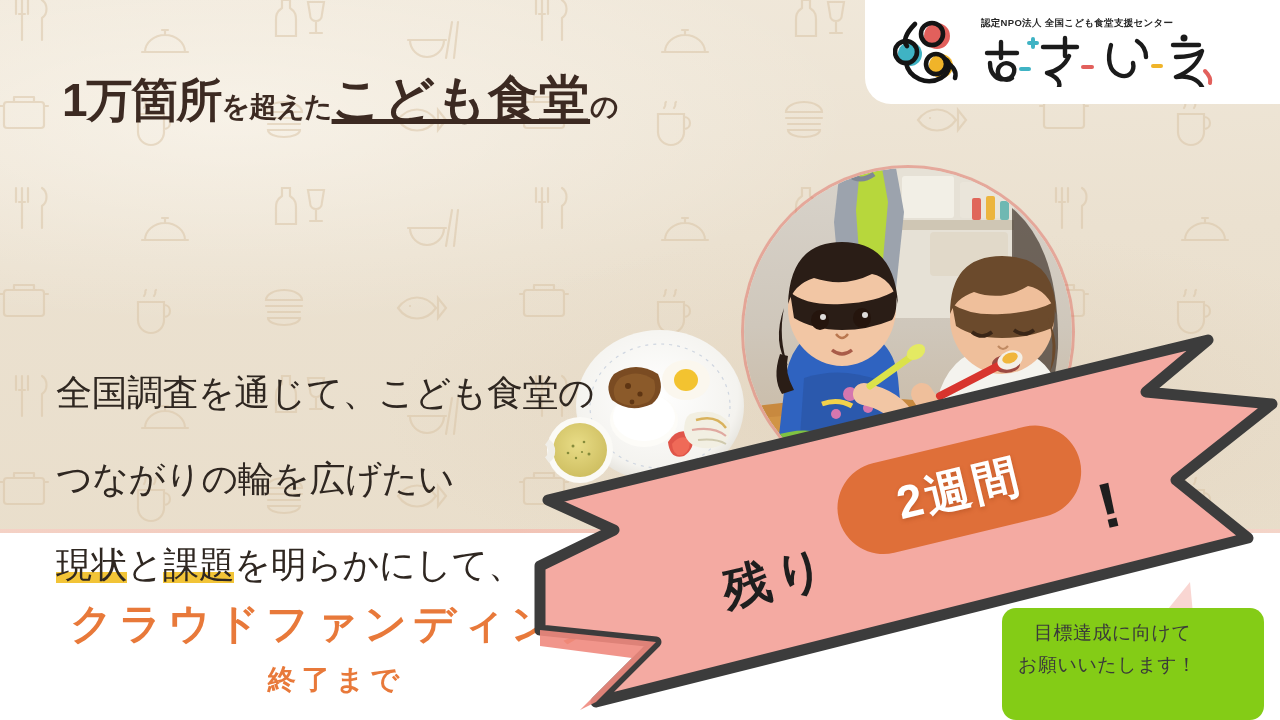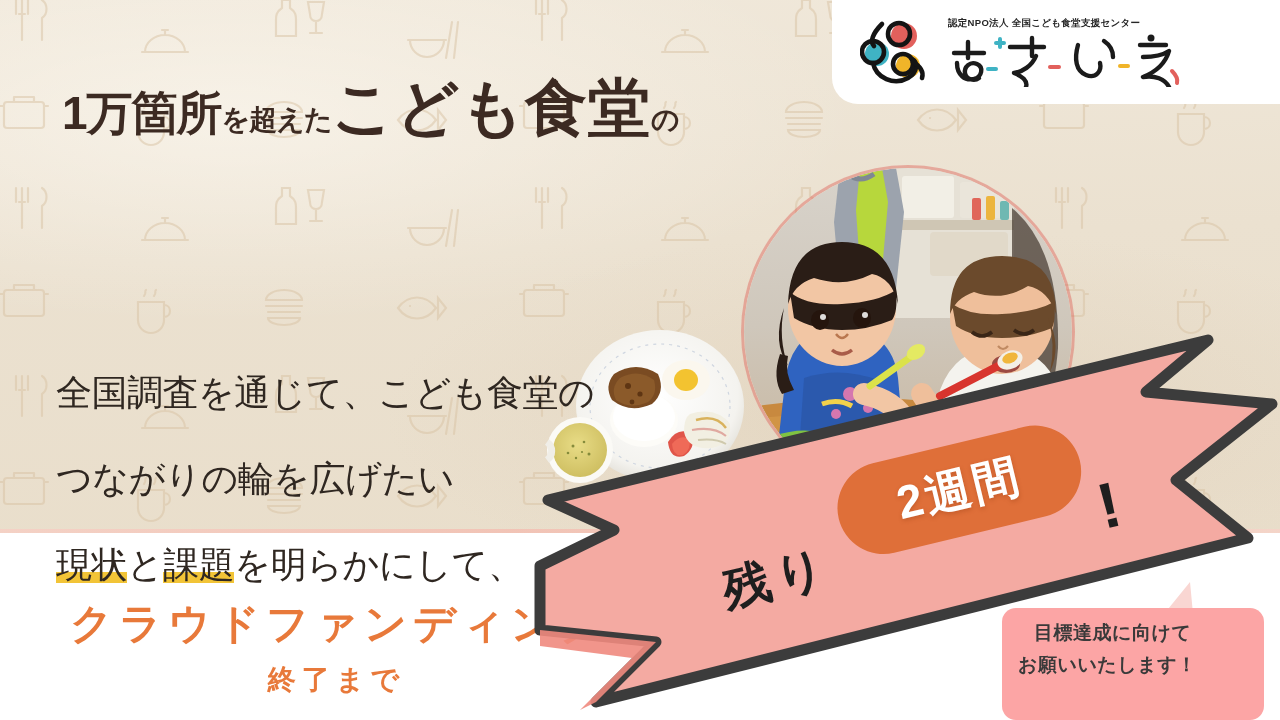--- a/index.html
+++ b/index.html
@@ -42,21 +42,21 @@
   }
 
   
   .pattern { position: absolute; inset: 0; opacity: .5; }
   .pattern svg { width: 100%; height: 100%; display: block; }
 
   
   .logo-card {
     position: absolute;
     right: 0; top: 0;
-    width: 448px; height: 104px;
+    width: 415px; height: 104px;
     background: #ffffff;
     border-bottom-left-radius: 26px;
     display: flex;
     align-items: center;
     padding-left: 28px;
     z-index: 40;
   }
   .logo-mark { width: 74px; height: 72px; flex: 0 0 auto; }
   .logo-text-wrap { margin-left: 10px; display: flex; flex-direction: column; justify-content: center; }
   .logo-org {
@@ -67,21 +67,21 @@
   }
   .logo-name { width: 260px; height: 54px; }
 
   
   .h-line1 {
     position: absolute; left: 62px; top: 66px;
     font-size: 46px; font-weight: 700; color: #3c2a22;
     letter-spacing: -1px; white-space: nowrap;
     z-index: 20;
   }
-  .h-line1 .big { font-size: 62px; letter-spacing: 1px; }
+  .h-line1 .big { font-size: 50px; letter-spacing: 1px; text-decoration: underline; }
   .h-line1 .sm  { font-size: 28px; }
 
   .h-line2 {
     position: absolute; left: 44px; top: 146px;
     font-size: 72px; font-weight: 700;
     color: #dd6258; letter-spacing: -2px; white-space: nowrap;
     z-index: 20;
     -webkit-text-stroke: 7px #fdfaf4;
     paint-order: stroke fill;
   }
@@ -190,25 +190,24 @@
     letter-spacing: 3px;
     white-space: nowrap;
     text-shadow: 0 2px 4px rgba(150,60,20,.35);
   }
 
   
   .bubble {
     position: absolute;
     left: 1002px; top: 608px;
     width: 262px; height: 112px;
-    background: #fca5a5;
+    background: #84cc16;
     border-radius: 14px;
     z-index: 28;
     padding: 9px 14px 0 16px;
-    font-weight: bold;
   }
   .bubble .bl {
     color: #3a3a3a;
     font-size: 19px;
     line-height: 32px;
     letter-spacing: .5px;
     white-space: nowrap;
   }
   .bubble .bl.indent { padding-left: 16px; }
   .bubble-tail {

